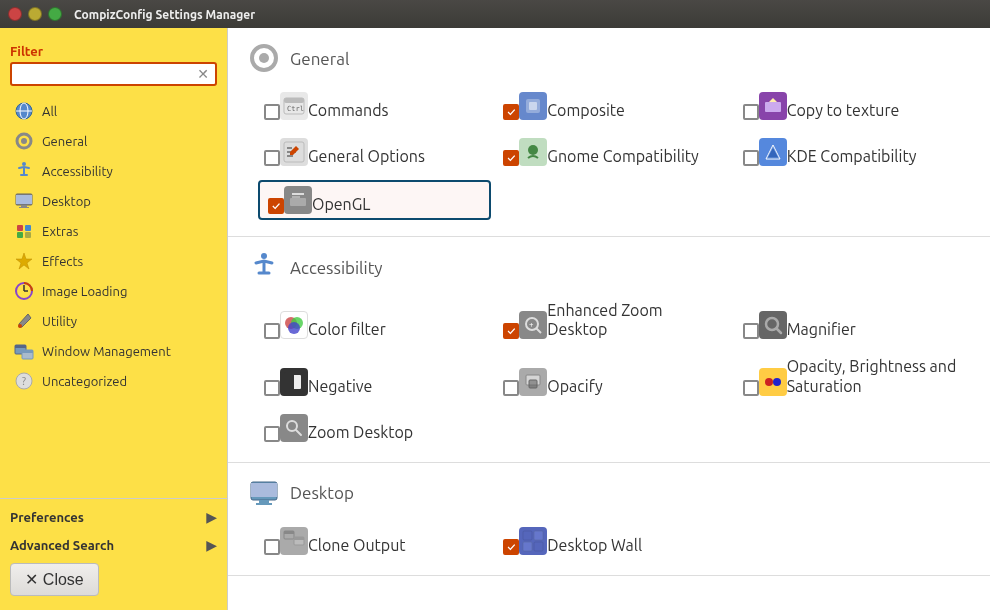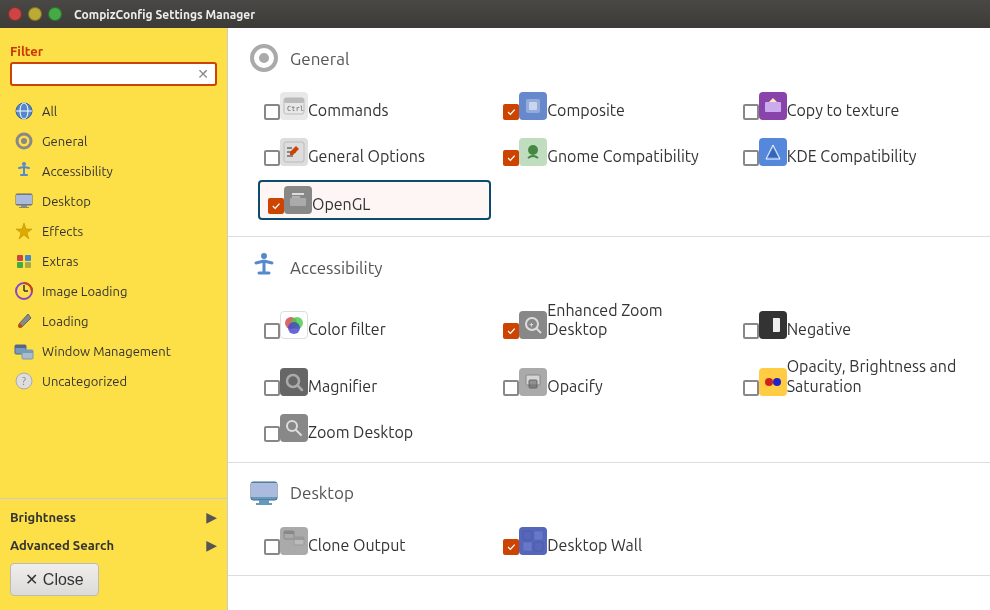--- a/index.html
+++ b/index.html
@@ -292,55 +292,55 @@
             <rect x="2" y="4" width="16" height="9" fill="#aabbdd"></rect>
             <rect x="7" y="14" width="6" height="2" fill="#888"></rect>
             <rect x="5" y="16" width="10" height="1" fill="#888"></rect>
           </svg>
       </div>
       <span>Desktop</span>
     </div>
     <div class="sidebar-item">
       <div class="sidebar-item-icon">
         <svg width="20" height="20" viewBox="0 0 20 20">
-            <polygon points="10,2 12,8 18,8 13,12 15,18 10,14 5,18 7,12 2,8 8,8" fill="#ddaa00" stroke="#bb8800" stroke-width="0.5"></polygon>
-          </svg>
-      </div>
-      <span>Effects</span>
-    </div>
-    <div class="sidebar-item">
-      <div class="sidebar-item-icon">
-        <svg width="20" height="20" viewBox="0 0 20 20">
             <rect x="3" y="4" width="6" height="6" rx="1" fill="#cc4444"></rect>
             <rect x="11" y="4" width="6" height="6" rx="1" fill="#4488cc"></rect>
             <rect x="3" y="11" width="6" height="6" rx="1" fill="#44aa44"></rect>
             <rect x="11" y="11" width="6" height="6" rx="1" fill="#aaaa44"></rect>
           </svg>
       </div>
       <span>Extras</span>
     </div>
     <div class="sidebar-item">
       <div class="sidebar-item-icon">
         <svg width="20" height="20" viewBox="0 0 20 20">
+            <polygon points="10,2 12,8 18,8 13,12 15,18 10,14 5,18 7,12 2,8 8,8" fill="#ddaa00" stroke="#bb8800" stroke-width="0.5"></polygon>
+          </svg>
+      </div>
+      <span>Effects</span>
+    </div>
+    <div class="sidebar-item">
+      <div class="sidebar-item-icon">
+        <svg width="20" height="20" viewBox="0 0 20 20">
             <circle cx="10" cy="10" r="8" fill="none" stroke="#8844cc" stroke-width="2"></circle>
             <path d="M10 2 A8 8 0 0 1 18 10" stroke="#cc4400" stroke-width="2" fill="none"></path>
             <line x1="10" y1="10" x2="10" y2="4" stroke="#333" stroke-width="1.5"></line>
             <line x1="10" y1="10" x2="14" y2="10" stroke="#333" stroke-width="1.5"></line>
           </svg>
       </div>
       <span>Image Loading</span>
     </div>
     <div class="sidebar-item">
       <div class="sidebar-item-icon">
         <svg width="20" height="20" viewBox="0 0 20 20">
             <path d="M14 3 L17 7 L8 16 L5 16 L5 13 Z" fill="#888" stroke="#666" stroke-width="1"></path>
             <circle cx="6" cy="15" r="2" fill="#cc4400"></circle>
           </svg>
       </div>
-      <span>Loading</span>
+      <span>Utility</span>
     </div>
     <div class="sidebar-item">
       <div class="sidebar-item-icon">
         <svg width="20" height="20" viewBox="0 0 20 20">
             <rect x="1" y="4" width="11" height="9" rx="1" fill="#7799bb" stroke="#556688" stroke-width="1"></rect>
             <rect x="1" y="4" width="11" height="3" fill="#556688"></rect>
             <rect x="8" y="9" width="11" height="9" rx="1" fill="#aabbcc" stroke="#7799bb" stroke-width="1"></rect>
             <rect x="8" y="9" width="11" height="3" fill="#7799bb"></rect>
           </svg>
       </div>
@@ -351,21 +351,21 @@
         <svg width="20" height="20" viewBox="0 0 20 20">
             <circle cx="10" cy="10" r="8" fill="#dddddd" stroke="#aaa" stroke-width="1"></circle>
             <text x="10" y="14" text-anchor="middle" font-size="11" fill="#888">?</text>
           </svg>
       </div>
       <span>Uncategorized</span>
     </div>
 
     <div class="sidebar-bottom">
       <div class="sidebar-link">
-        <span>Brightness</span>
+        <span>Preferences</span>
         <span class="arrow-right">▶</span>
       </div>
       <div class="sidebar-link">
         <span>Advanced Search</span>
         <span class="arrow-right">▶</span>
       </div>
       <button class="close-btn">
         <span>✕ Close</span>
       </button>
     </div>
@@ -506,40 +506,40 @@
                 <circle cx="11" cy="11" r="6" fill="none" stroke="#ddd" stroke-width="2"></circle>
                 <line x1="15.5" y1="15.5" x2="20" y2="20" stroke="#ddd" stroke-width="2"></line>
                 <text x="8" y="14" font-size="8" fill="white">+</text>
               </svg>
           </div>
           <span class="plugin-name">Enhanced Zoom Desktop</span>
         </div>
 
         <div class="plugin-item">
           <div class="plugin-checkbox"></div>
+          <div class="plugin-icon icon-magnifier">
+            <svg width="24" height="24" viewBox="0 0 24 24">
+                <rect x="2" y="2" width="20" height="20" rx="2" fill="#666"></rect>
+                <circle cx="11" cy="11" r="6" fill="none" stroke="#aaa" stroke-width="2.5"></circle>
+                <line x1="15.5" y1="15.5" x2="20" y2="20" stroke="#aaa" stroke-width="2.5" stroke-linecap="round"></line>
+              </svg>
+          </div>
+          <span class="plugin-name">Magnifier</span>
+        </div>
+
+        <div class="plugin-item">
+          <div class="plugin-checkbox"></div>
           <div class="plugin-icon icon-negative">
             <svg width="24" height="24" viewBox="0 0 24 24">
                 <rect x="2" y="2" width="20" height="20" rx="2" fill="#333"></rect>
                 <rect x="5" y="5" width="14" height="14" rx="1" fill="#eee"></rect>
                 <rect x="5" y="5" width="7" height="14" fill="#333"></rect>
               </svg>
           </div>
           <span class="plugin-name">Negative</span>
-        </div>
-
-        <div class="plugin-item">
-          <div class="plugin-checkbox"></div>
-          <div class="plugin-icon icon-magnifier">
-            <svg width="24" height="24" viewBox="0 0 24 24">
-                <rect x="2" y="2" width="20" height="20" rx="2" fill="#666"></rect>
-                <circle cx="11" cy="11" r="6" fill="none" stroke="#aaa" stroke-width="2.5"></circle>
-                <line x1="15.5" y1="15.5" x2="20" y2="20" stroke="#aaa" stroke-width="2.5" stroke-linecap="round"></line>
-              </svg>
-          </div>
-          <span class="plugin-name">Magnifier</span>
         </div>
 
         <div class="plugin-item">
           <div class="plugin-checkbox"></div>
           <div class="plugin-icon icon-opacify">
             <svg width="24" height="24" viewBox="0 0 24 24">
                 <rect x="2" y="2" width="20" height="20" rx="2" fill="#aaa"></rect>
                 <rect x="5" y="5" width="14" height="10" rx="1" fill="rgba(255,255,255,0.5)" stroke="#888" stroke-width="1"></rect>
                 <rect x="8" y="10" width="8" height="8" rx="1" fill="rgba(100,100,100,0.6)" stroke="#666" stroke-width="1"></rect>
               </svg>

